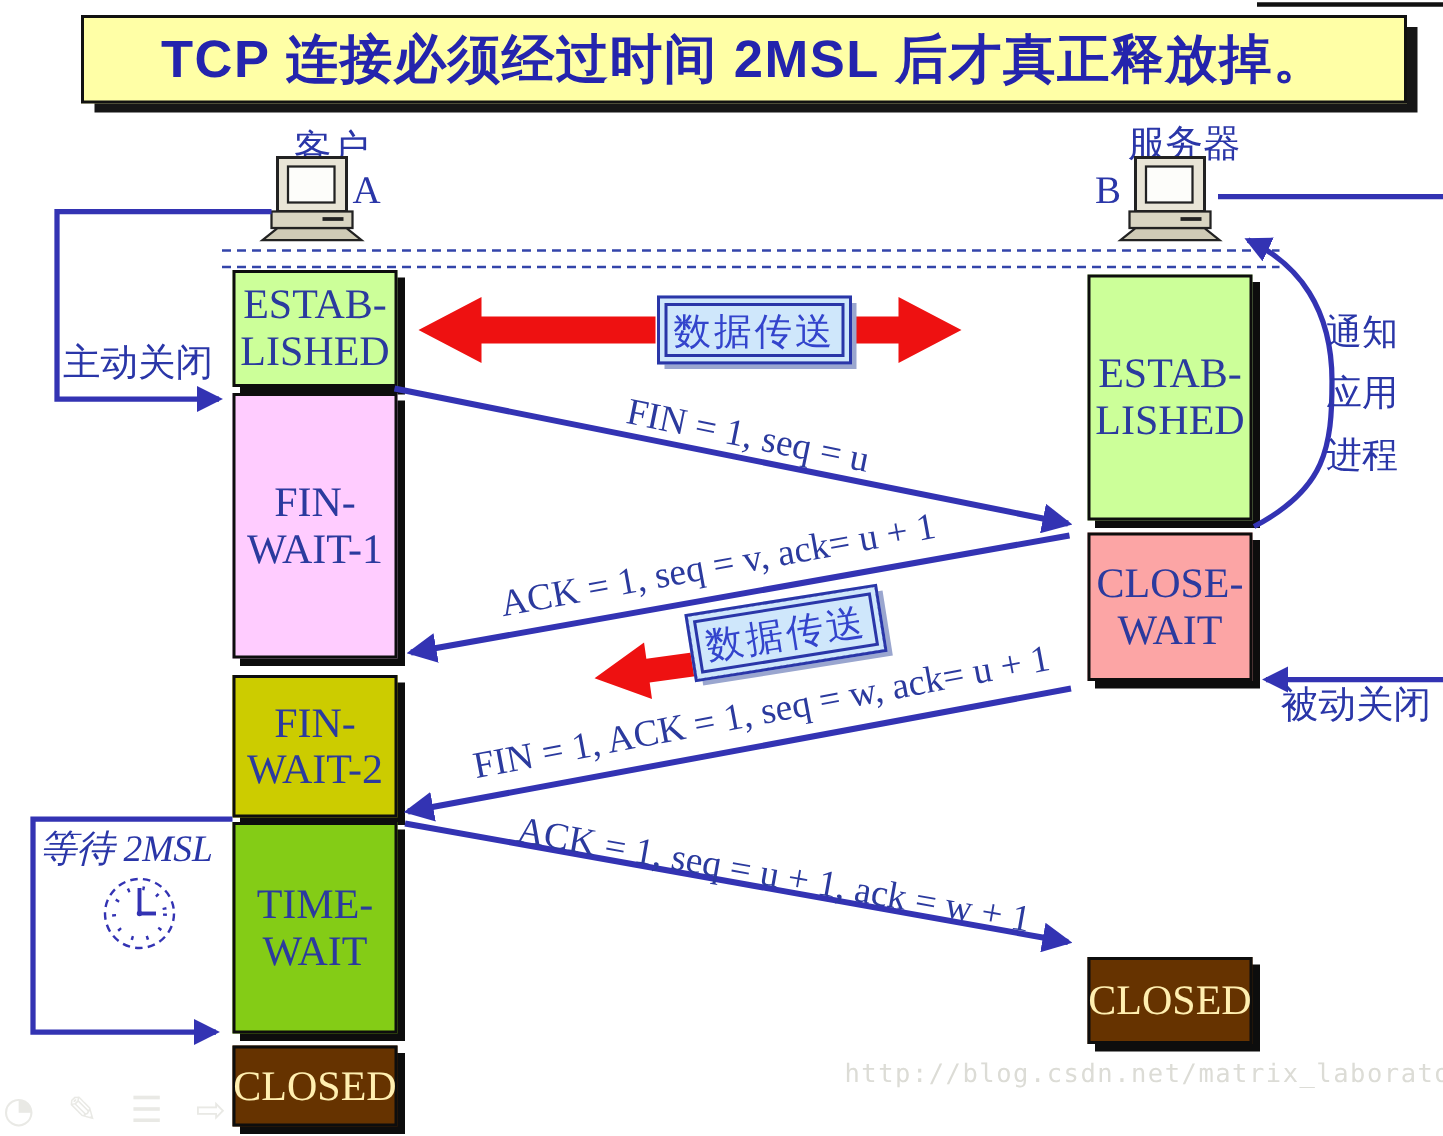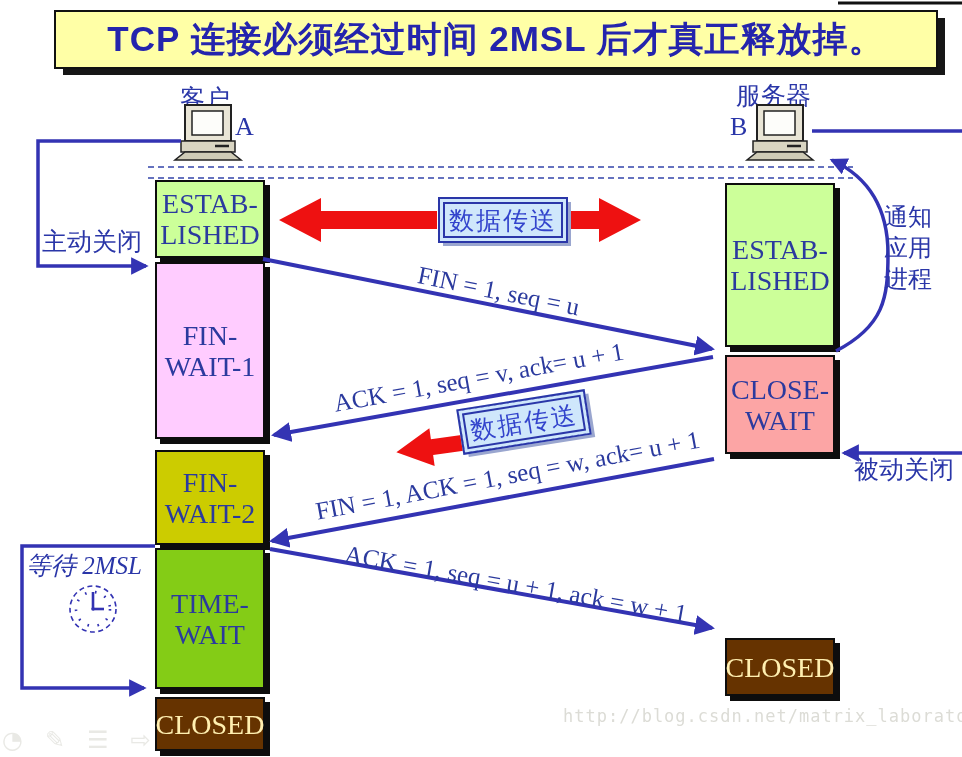--- a/index.html
+++ b/index.html
@@ -6,39 +6,39 @@
   .stage{position:relative;width:962px;height:757px;background:#ffffff;overflow:hidden;
          font-family:"Liberation Serif","DejaVu Serif",serif;}
   .abs{position:absolute;}
   
   .title-box{left:54px;top:10px;width:880px;height:55px;background:#ffffa6;
              border:2px solid #111;box-shadow:8px 7px 0 -1px #161616;
              display:flex;align-items:center;justify-content:center;}
   .title-box span{font-family:"Liberation Sans","DejaVu Sans",sans-serif;font-weight:bold;
                   font-size:35px;color:#2424ad;letter-spacing:1px;white-space:nowrap;}
   
-  .host-lab{font-size:25px;color:#2a36a8;}
+  .host-lab{font-size:25px;color:#2a36a8;margin-left:16px;}
   .host-letter{font-size:26px;color:#2a36a8;}
   
   .state{left:155px;width:106px;border:2px solid #0d0d0d;box-shadow:5px 5px 0 0 #0d0d0d;
          display:flex;align-items:center;justify-content:center;text-align:center;
          font-size:28px;line-height:31px;color:#2b3a9e;white-space:pre-line;}
   .rcol{left:725px;}
   .s-l0{top:180px;height:74px;background:#ccff99;}
   .s-l1{top:262px;height:173px;background:#ffccff;}
   .s-l2{top:450px;height:91px;background:#cccc00;}
   .s-l3{top:548px;height:137px;background:#84cc16;}
   .s-l4{top:697px;height:50px;background:#663300;color:#ffefb0;}
   .s-r0{top:183px;height:160px;background:#ccff99;}
   .s-r1{top:355px;height:95px;background:#fca5a5;}
   .s-r2{top:462px;height:162px;background:#00ffff;}
   .s-r3{top:638px;height:54px;background:#663300;color:#ffefb0;}
   
   .anno{font-size:25px;color:#2a36a8;white-space:pre-line;}
-  .notify{line-height:31px;font-size:24px;}
+  .notify{line-height:41px;font-size:24px;}
   
   .xfer{width:126px;height:42px;background:#cfe7fb;border:2px solid #2a36a8;
         box-shadow:inset 0 0 0 3px #cfe7fb, inset 0 0 0 5px #2a36a8, 4px 4px 0 -1px #9aa6cf;
         display:flex;align-items:center;justify-content:center;}
   .xfer span{font-size:25px;color:#3344cc;letter-spacing:2px;white-space:nowrap;}
   .xfer1{left:438px;top:197px;}
   .xfer2{left:459px;top:399px;transform:rotate(-9deg);}
   
   .msg{font-size:25px;color:#2b3a9e;white-space:nowrap;transform-origin:left center;}
   .m0{left:418px;top:261px;transform:rotate(11.5deg);}

